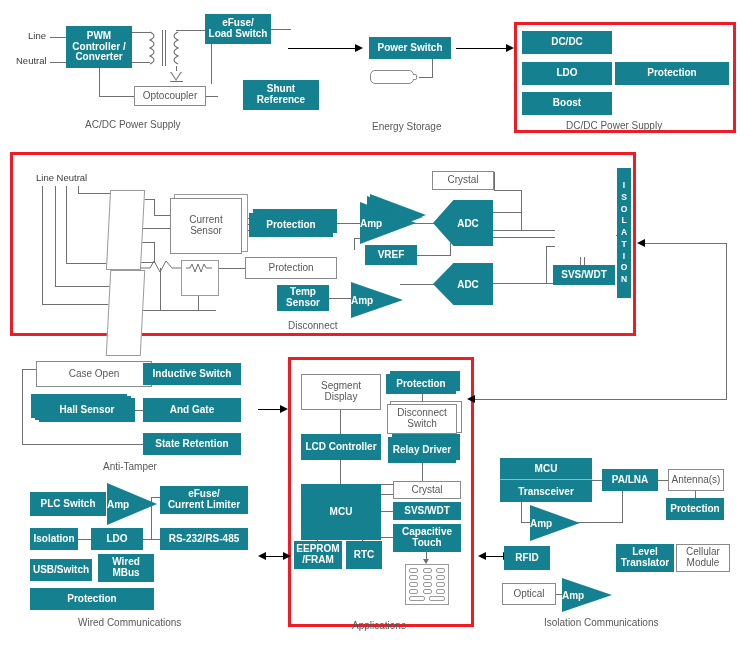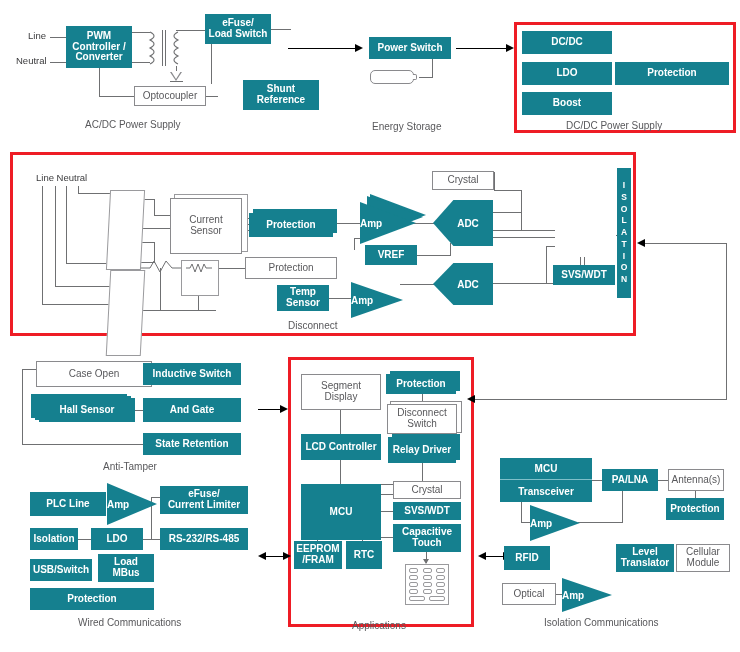--- a/index.html
+++ b/index.html
@@ -363,37 +363,37 @@
 
   <div class="ln" style="left:22px;top:369px;width:14px;height:1px;"></div>
   <div class="ln" style="left:22px;top:369px;width:1px;height:75px;"></div>
   <div class="ln" style="left:22px;top:444px;width:122px;height:1px;"></div>
 
   <div class="caption" style="left:103px;top:461px;">Anti-Tamper</div>
 
   <div class="blackln" style="left:258px;top:409px;width:24px;height:1.3px;"></div>
   <div class="arrowR" style="left:280px;top:404.5px;"></div>
 
-  <div class="blk teal" style="left:30px;top:492px;width:76px;height:24px;">PLC Line</div>
+  <div class="blk teal" style="left:30px;top:492px;width:76px;height:24px;">PLC Switch</div>
   <div class="amp" style="left:107px;top:483px;width:50px;height:42px;">
     <div class="tri"></div>
     <div class="txt">Amp</div>
   </div>
   <div class="blk teal" style="left:160px;top:486px;width:88px;height:28px;">eFuse/
 Current Limiter</div>
   <div class="blk teal" style="left:30px;top:528px;width:48px;height:22px;">Isolation</div>
   <div class="blk teal" style="left:91px;top:528px;width:52px;height:22px;">LDO</div>
   <div class="blk teal" style="left:160px;top:528px;width:88px;height:22px;">RS-232/RS-485</div>
   <div class="ln" style="left:78px;top:539px;width:13px;height:1px;"></div>
   <div class="ln" style="left:143px;top:539px;width:17px;height:1px;"></div>
   <div class="ln" style="left:151px;top:497px;width:1px;height:42px;"></div>
   <div class="ln" style="left:151px;top:497px;width:10px;height:1px;"></div>
 
   <div class="blk teal" style="left:30px;top:559px;width:62px;height:22px;">USB/Switch</div>
-  <div class="blk teal" style="left:98px;top:554px;width:56px;height:28px;">Load
+  <div class="blk teal" style="left:98px;top:554px;width:56px;height:28px;">Wired
 MBus</div>
   <div class="blk teal" style="left:30px;top:588px;width:124px;height:22px;">Protection</div>
 
   <div class="caption" style="left:78px;top:617px;">Wired Communications</div>
 
   <div class="blackln" style="left:264px;top:556px;width:22px;height:1.3px;"></div>
   <div class="arrowR" style="left:283px;top:551.5px;"></div>
   <div class="arrowL" style="left:258px;top:551.5px;"></div>
 
   <div class="redbox" style="left:288px;top:357px;width:186px;height:270px;"></div>

